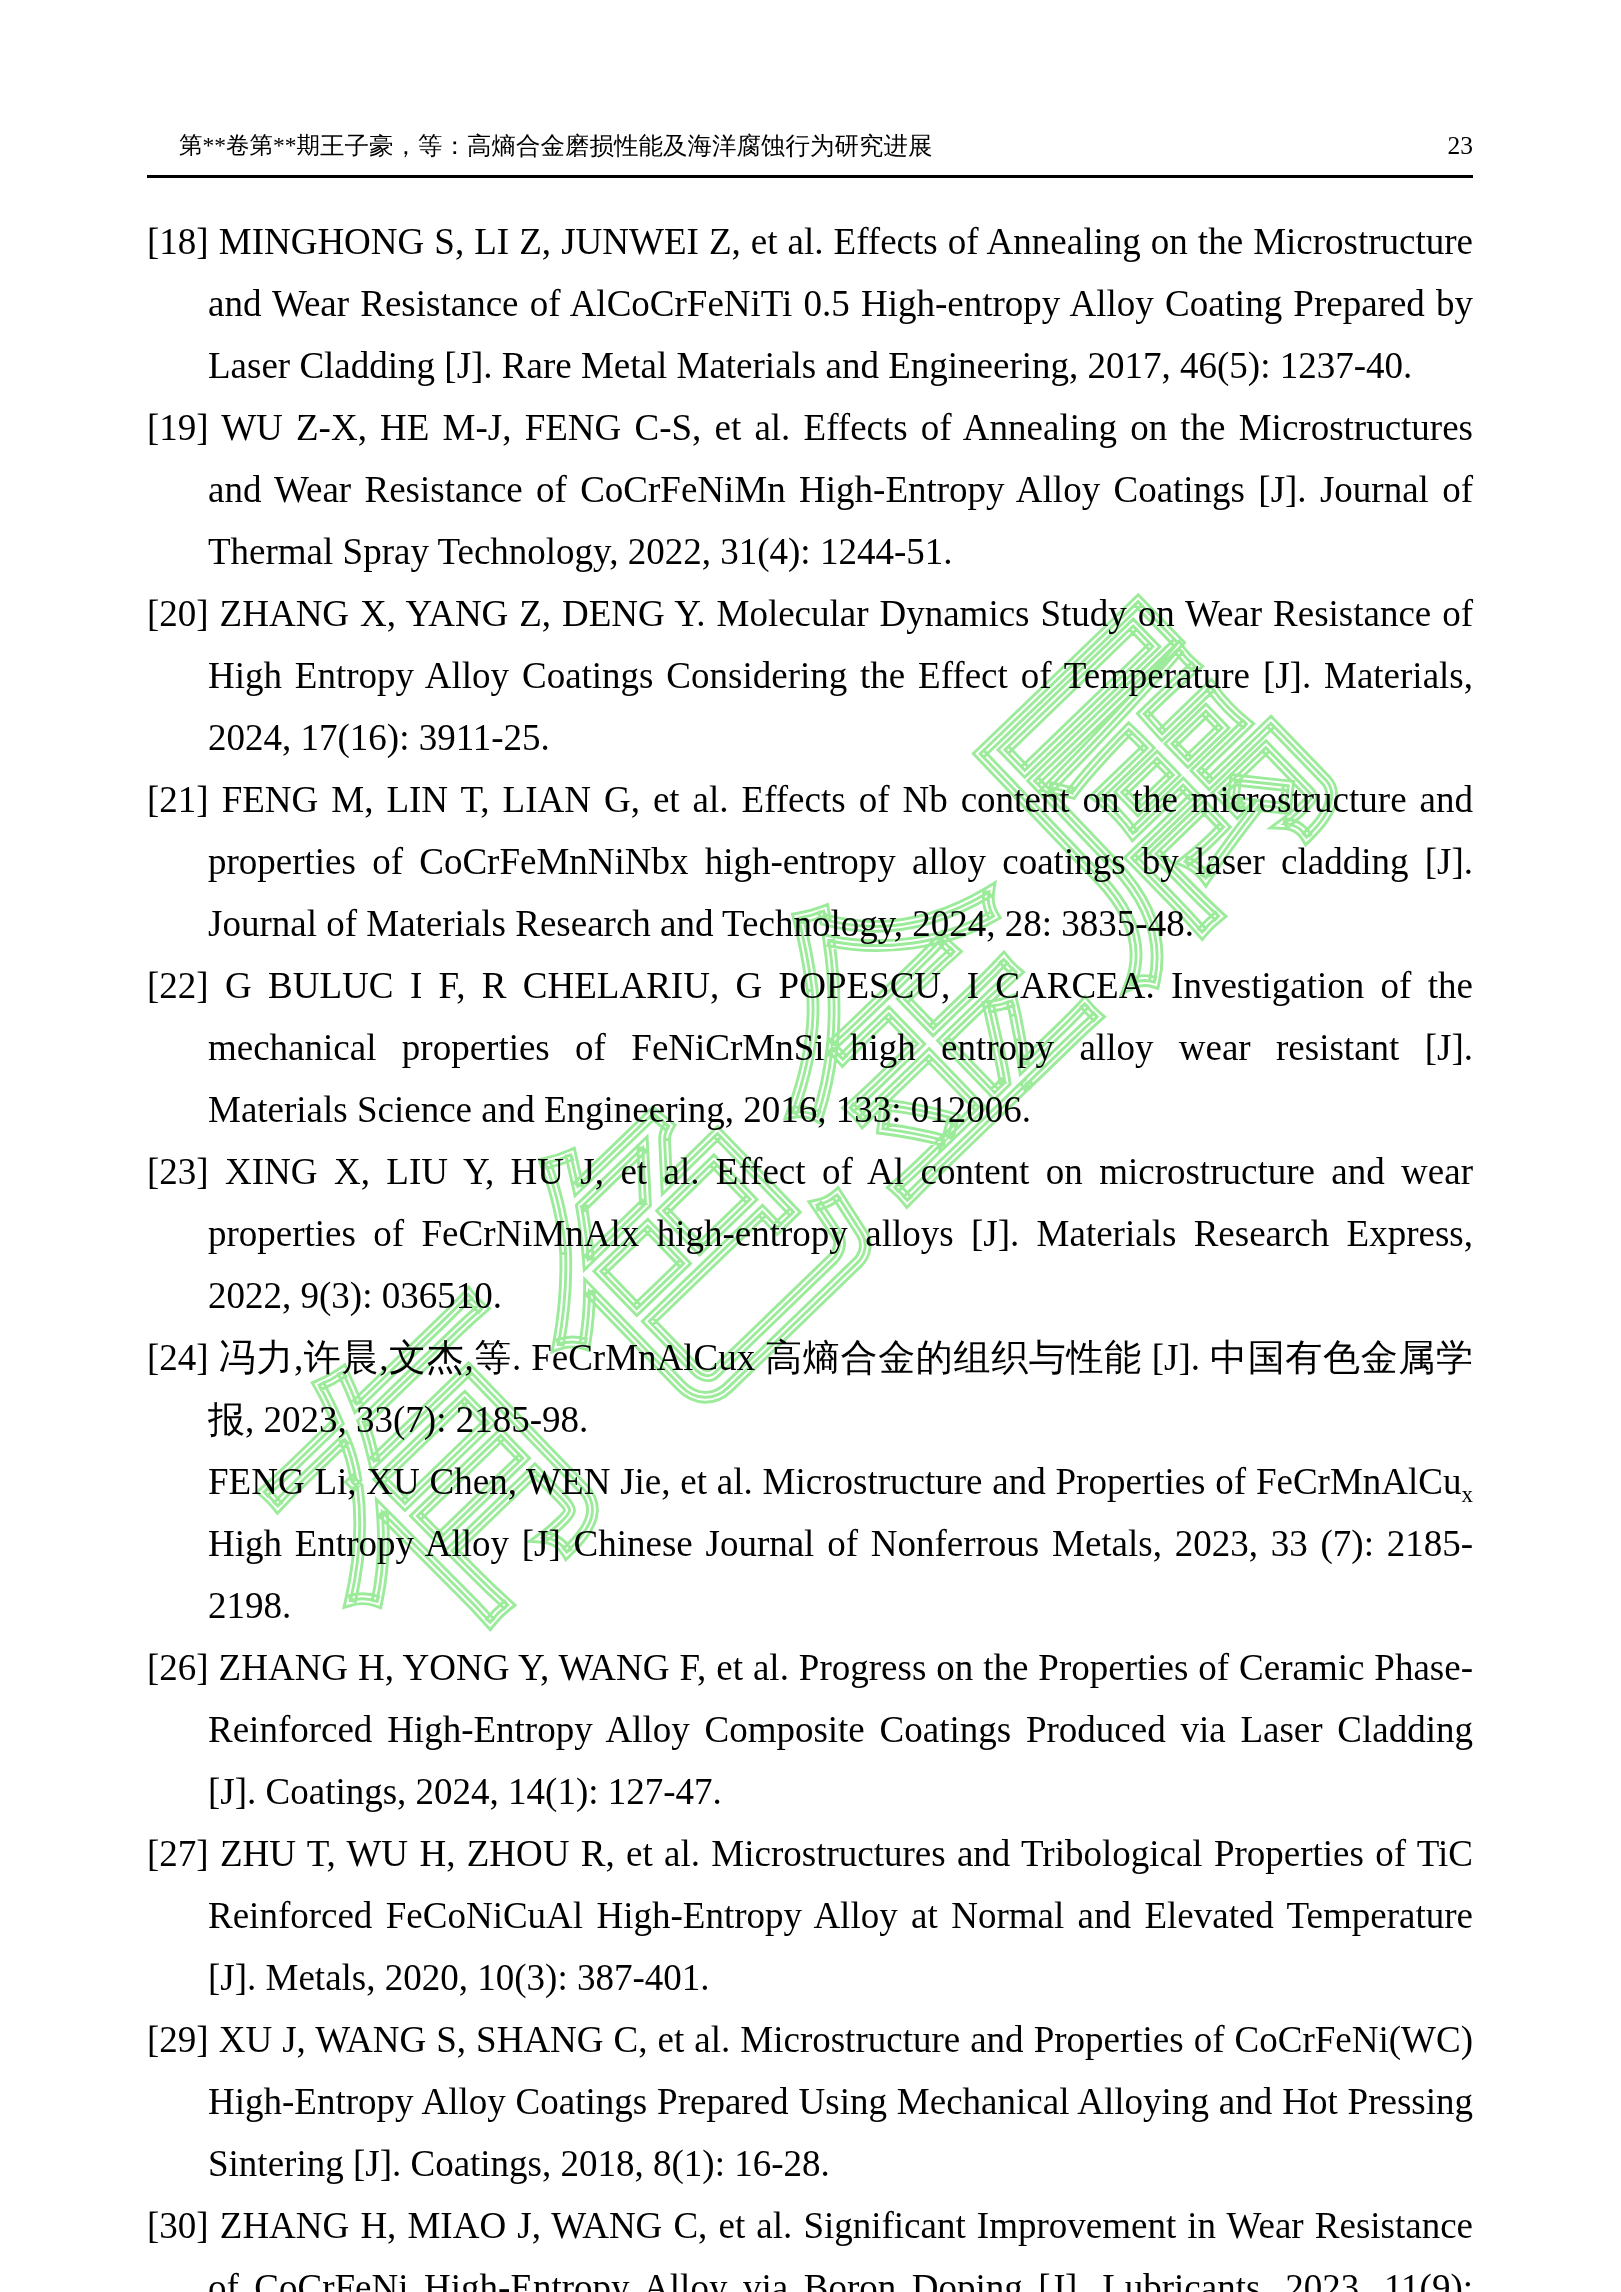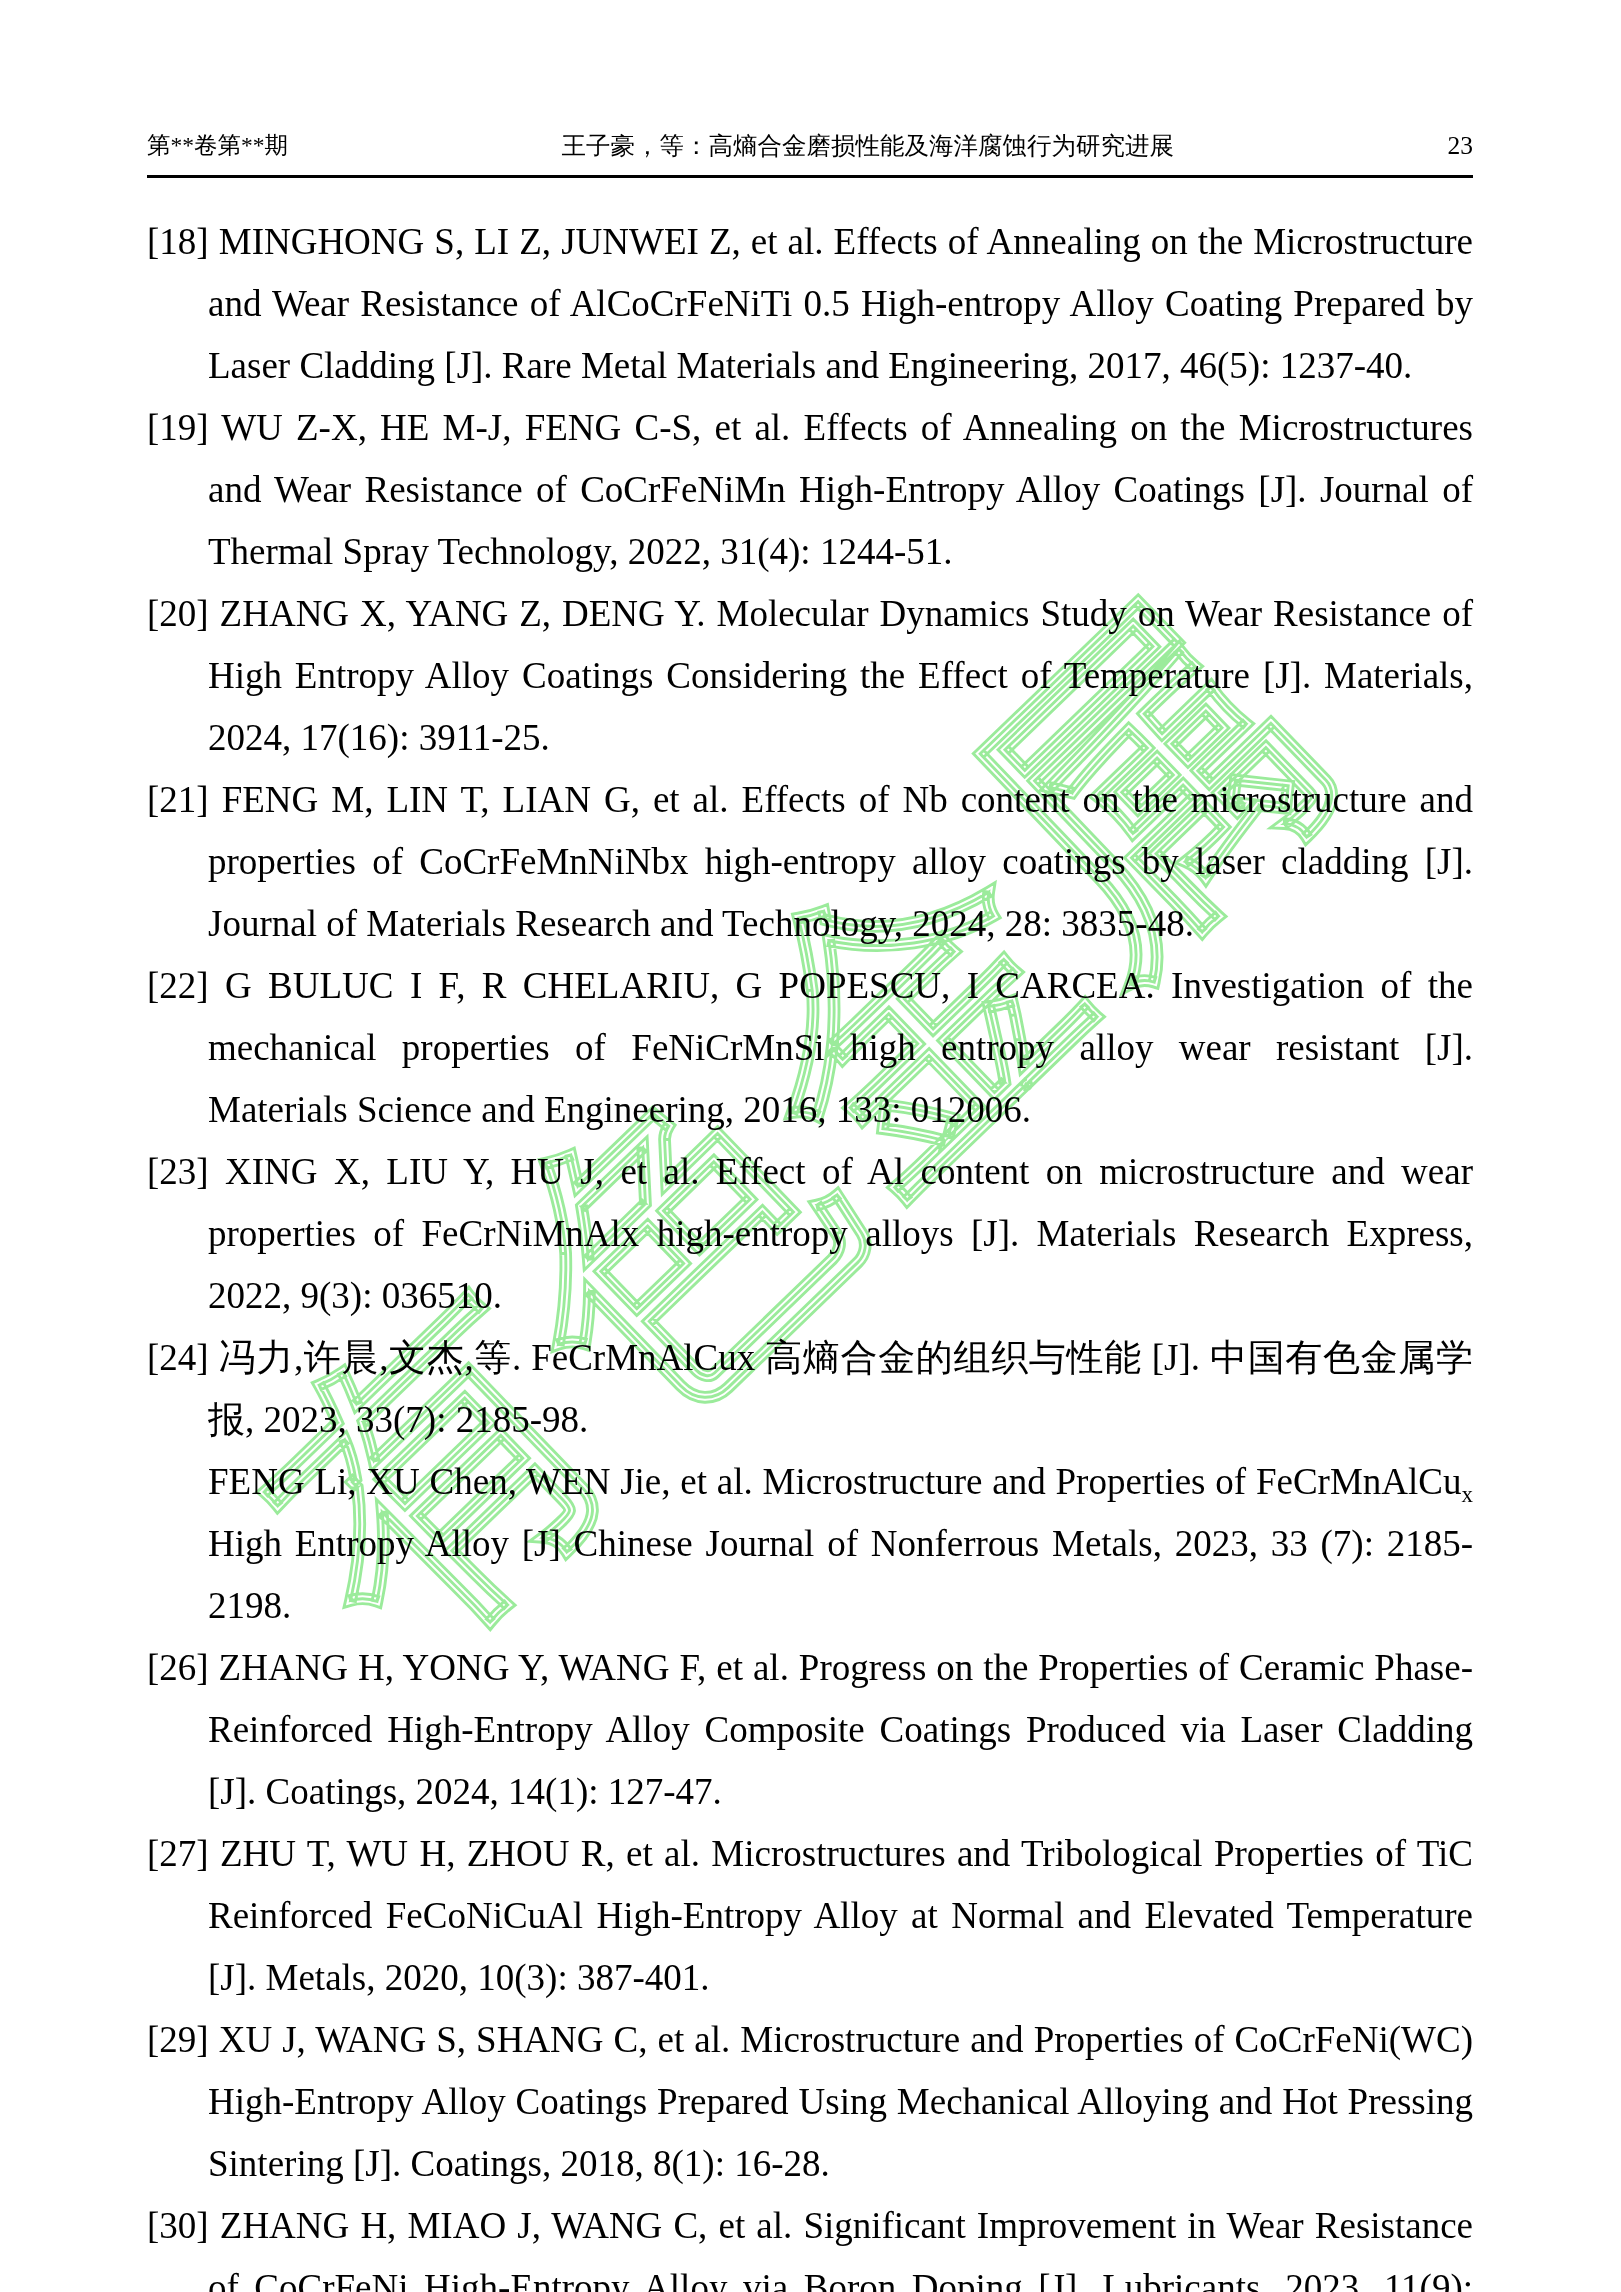--- a/index.html
+++ b/index.html
@@ -36,25 +36,25 @@
     position: relative;
     z-index: 1;
     margin: 0 148px 0 147px;
   }
   .page-header {
     display: flex;
     align-items: flex-end;
     padding-top: 130px;
     font-size: 23.5px;
     line-height: 31px;
+    margin-left: 32px;
   }
   .header-left  { white-space: nowrap; }
   .header-center {
     flex: 1;
-    text-align: center;
     font-size: 24.5px;
   }
   .header-right {
     white-space: nowrap;
     font-size: 25.5px;
     text-align: center;
   }
   .header-rule {
     border: none;
     border-top: 3.9px solid #000000;

